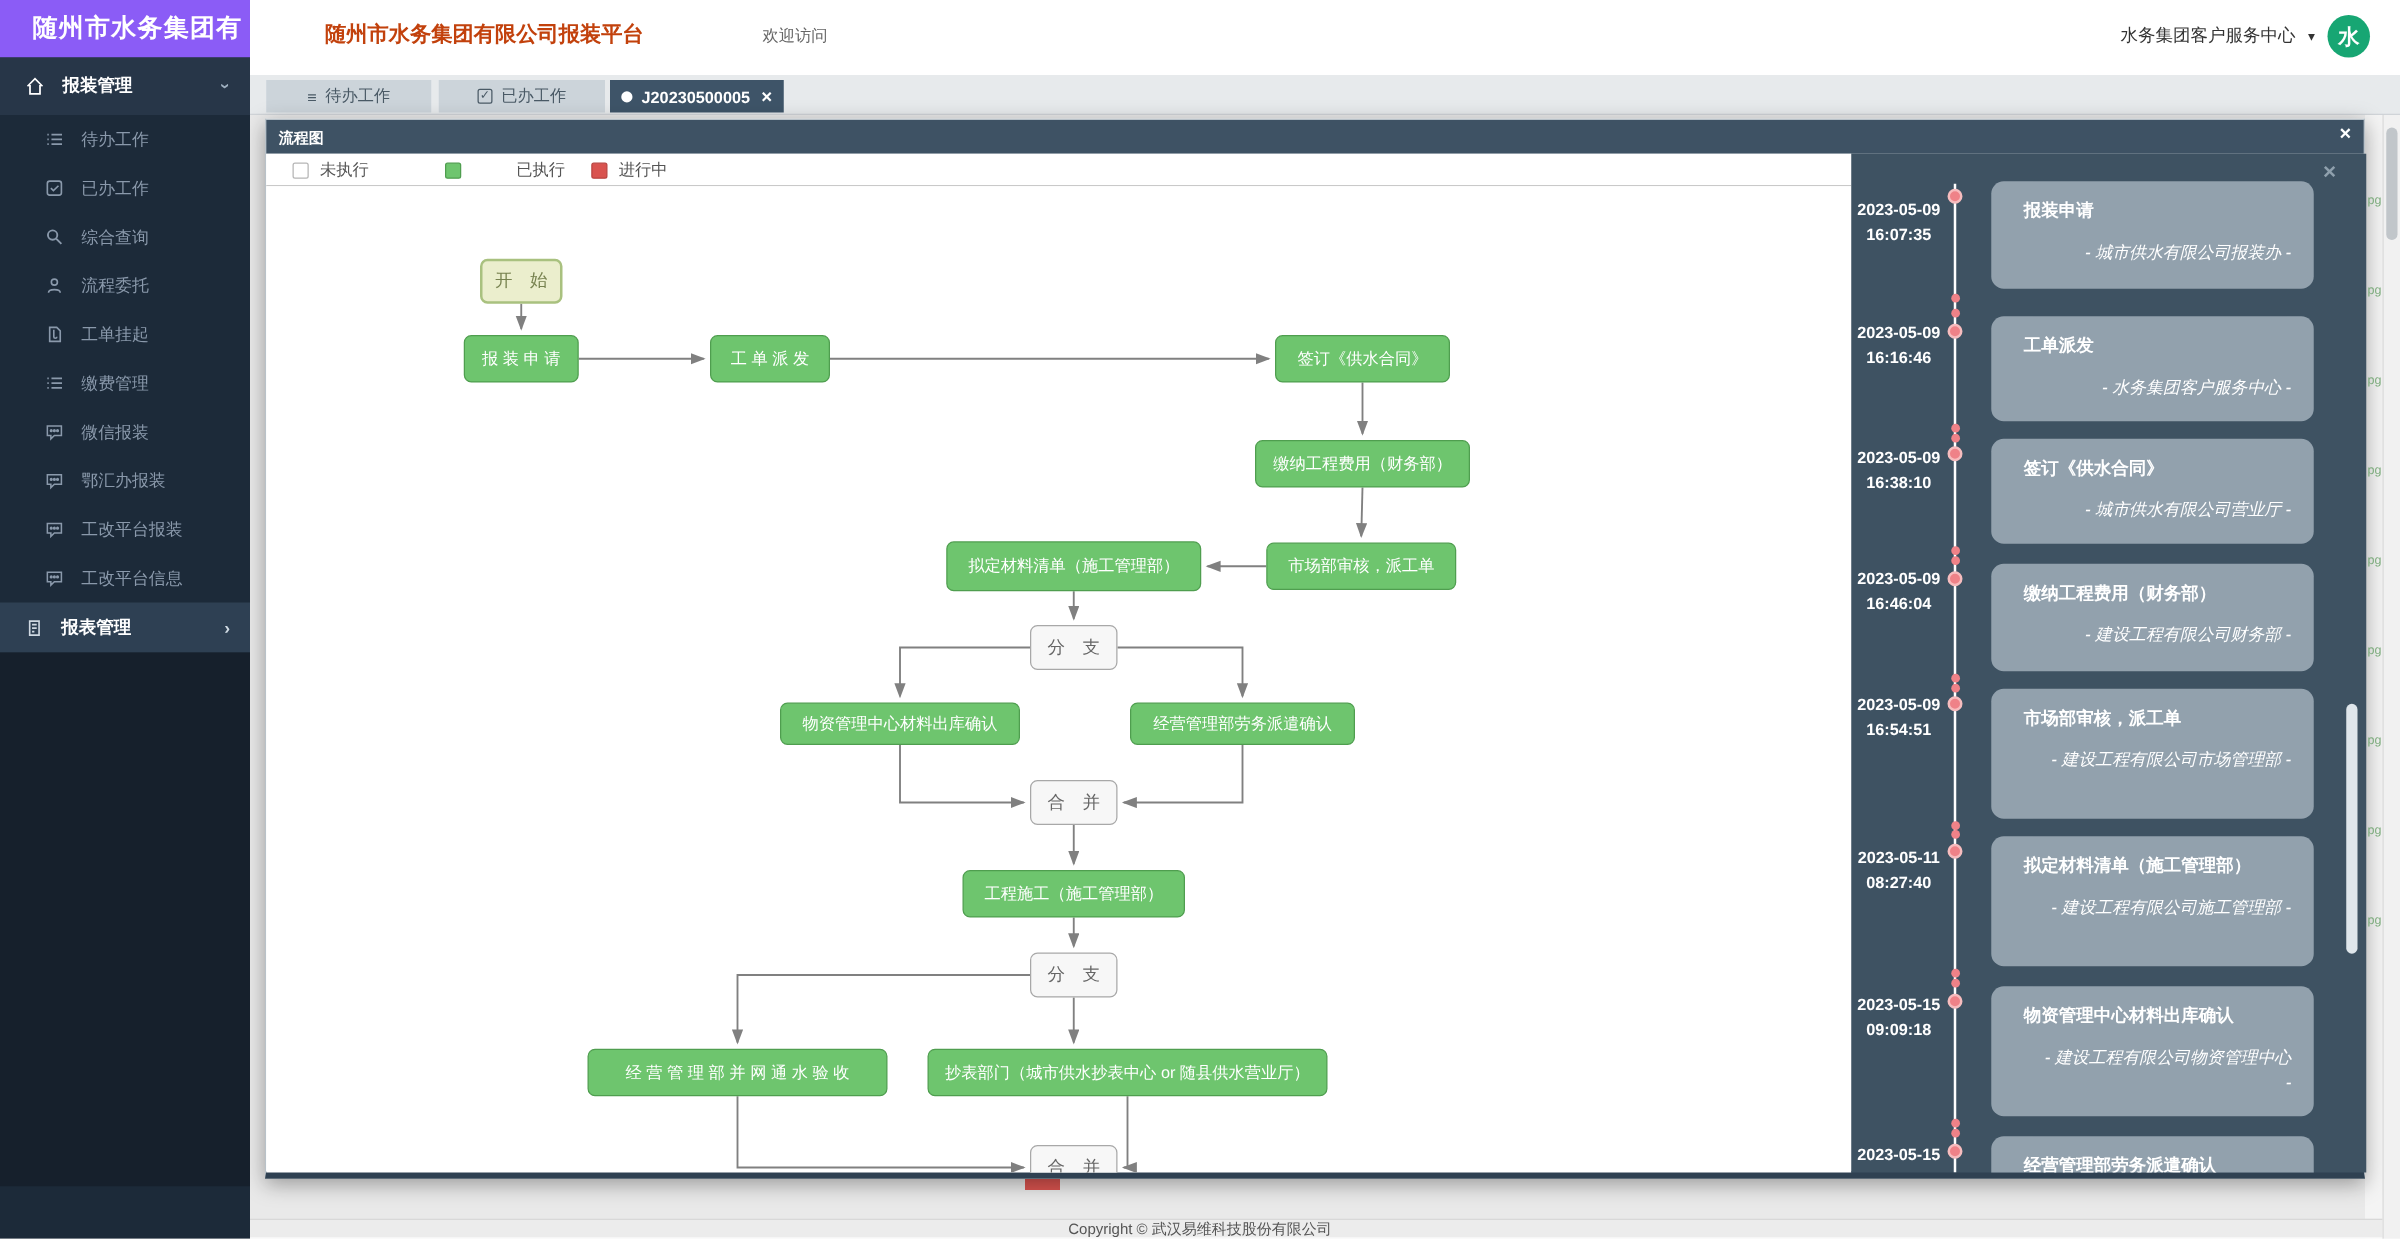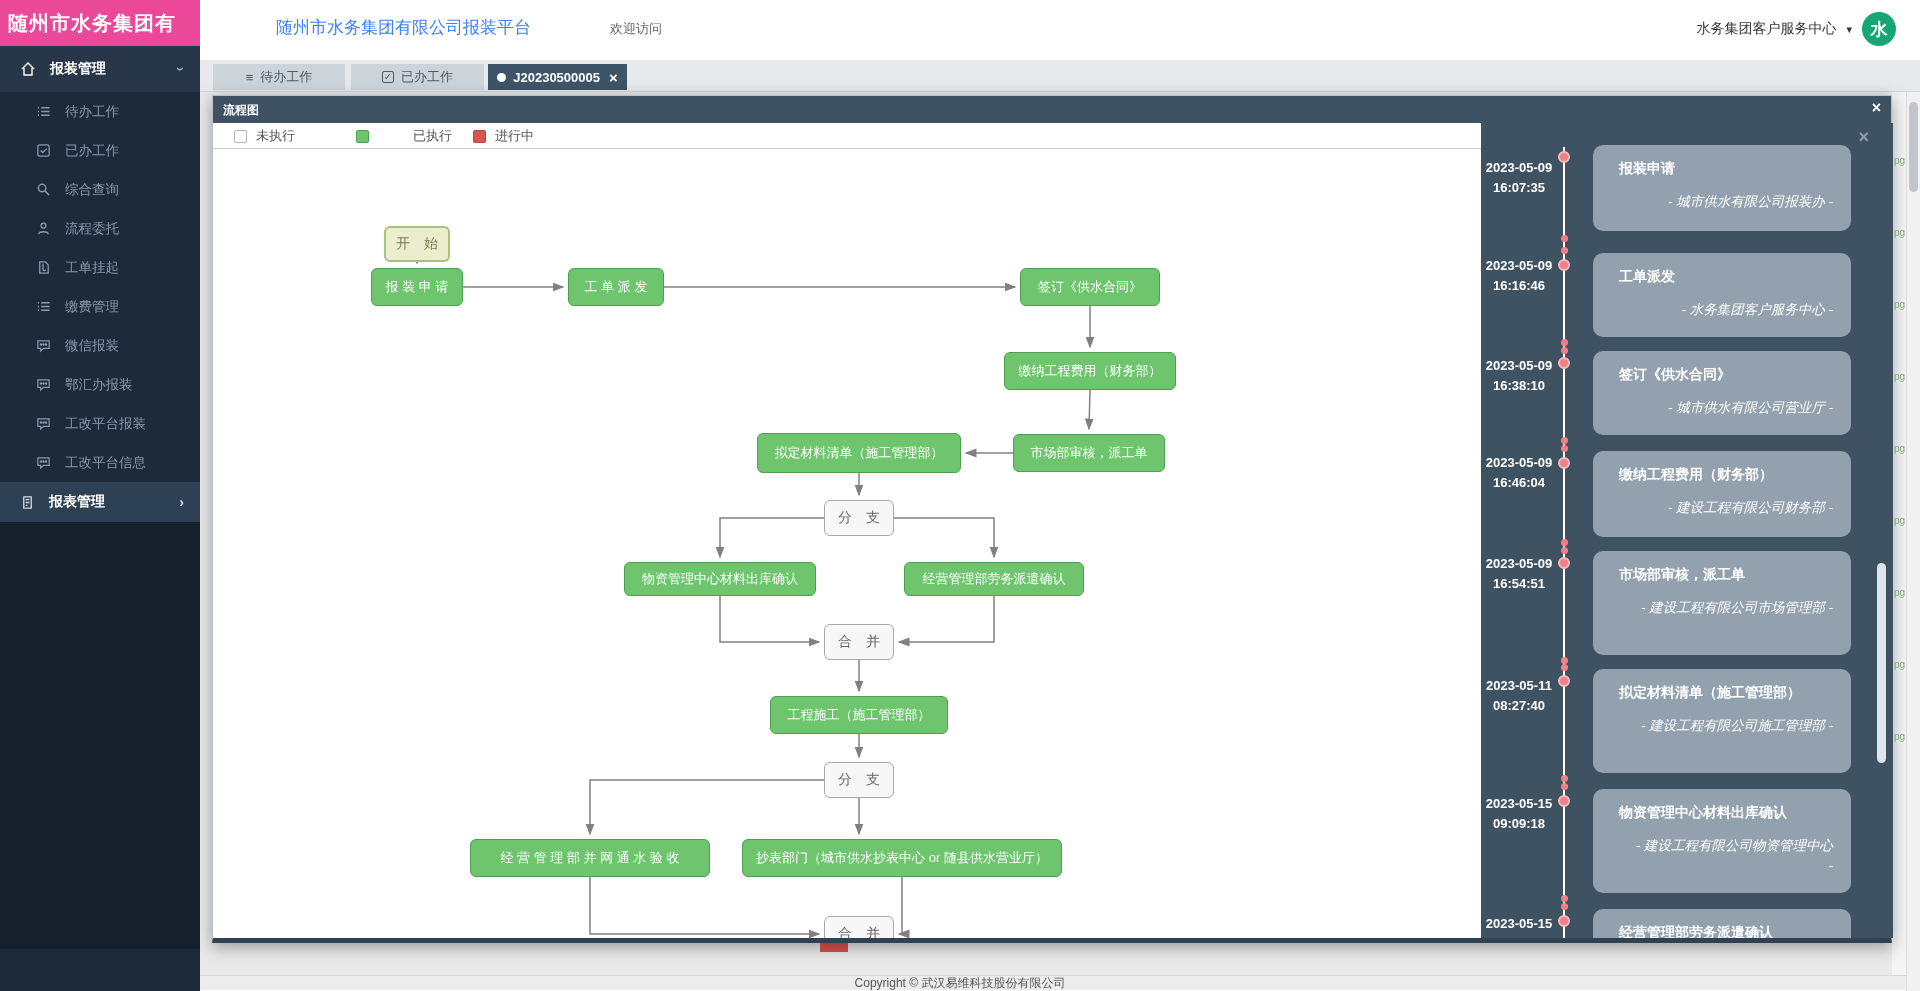--- a/index.html
+++ b/index.html
@@ -2,40 +2,40 @@
 <html><head>
 <meta charset="utf-8">
 <style>
   * { margin:0; padding:0; box-sizing:border-box; }
   html,body { width:1920px; height:991px; overflow:hidden; background:#e7e7e7;
     font-family:"Liberation Sans","DejaVu Sans",sans-serif; }
   .page { position:relative; width:1920px; height:991px; }
 
   
   .sidebar { position:absolute; left:0; top:0; width:200px; height:991px; background:#1c2a39; z-index:30; }
-  .logo { height:46px; background:#ec4899; color:#fff; font-size:20px; font-weight:bold;
-    line-height:46px; padding-left:8px; white-space:nowrap; overflow:hidden; letter-spacing:1px; }
+  .logo { height:46px; background:#8b5cf6; color:#fff; font-size:20px; font-weight:bold;
+    line-height:46px; padding-left:26px; white-space:nowrap; overflow:hidden; letter-spacing:1px; }
   .s-parent { height:46px; background:#273648; color:#fff; display:flex; align-items:center;
     font-size:14px; font-weight:bold; cursor:pointer; }
   .s-parent .s-ico { margin:0 14px 0 20px; color:#fff; }
   .s-parent .chev { margin-left:auto; margin-right:16px; color:#9fb0c0; font-size:14px;
     display:inline-block; transform:rotate(90deg); }
   .s-sub { background:#1c2a39; }
   .s-item { height:39px; display:flex; align-items:center; color:#8a99ab; font-size:13.5px; cursor:pointer; }
   .s-item .s-ico { margin:0 14px 0 36px; color:#8a99ab; }
   .s-reports { height:40px; background:#2e4053; color:#fff; display:flex; align-items:center;
     font-size:14px; font-weight:bold; cursor:pointer;justify-content:space-between; }
   .s-reports .s-ico { margin:0 14px 0 20px; color:#cfd9e2; }
   .s-reports .chev { margin-left:auto; margin-right:16px; color:#cfd9e2; font-size:14px; }
   .s-fill { height:427px; background:#16202c; }
   .s-ico svg { display:block; }
 
   
   .header { position:absolute; left:200px; top:0; width:1720px; height:60px; background:#fff; z-index:5; }
-  .h-title { position:absolute; left:60px; top:16px; font-size:17px; font-weight:normal; color:#3b82f6;margin-left:16px; }
+  .h-title { position:absolute; left:60px; top:16px; font-size:17px; font-weight:bold; color:#c2410c; }
   .h-welcome { position:absolute; left:410px; top:20px; font-size:13px; color:#666; }
   .h-user { position:absolute; right:24px; top:12px; display:flex; align-items:center; gap:10px; cursor:pointer; }
   .h-user-name { font-size:14px; color:#333; }
   .h-caret { font-size:11px; color:#333; }
   .avatar { width:34px; height:34px; border-radius:50%; background:#17a673; color:#fff;
     font-size:17px; font-weight:bold; display:flex; align-items:center; justify-content:center; }
 
   
   .tabbar { position:absolute; left:200px; top:60px; width:1720px; height:32px; background:#e7eaec;
     border-bottom:1px solid #d0d4d8; z-index:5; }
@@ -92,21 +92,21 @@
   .lg-red   { background:#d9534f; border:1px solid #b94441; }
 
   
   .canvas { position:absolute; left:0; top:53px; width:1268px; height:789px; background:#fff; overflow:hidden; }
   .canvas svg { position:absolute; left:0; top:0; }
   .fnode { position:absolute; display:flex; align-items:center; justify-content:center; text-align:center;
     border-radius:6px; font-size:13px; line-height:1.25; padding:2px 6px; }
   .f-green { background:#6ec56e; border:1px solid #4f9e4f; color:#fff; }
   .f-start { background:#ebeecd; border:2px solid #a9c17f; color:#76814e; font-size:14px; }
   .f-gate  { background:#f7f7f7; border:1px solid #a8a8a8; color:#666; font-size:14px; }
-  .n0  { left:171px; top:58px;  width:66px;  height:36px;margin-top:19px; }
+  .n0  { left:171px; top:58px;  width:66px;  height:36px; }
   .n1  { left:158px; top:119px; width:92px;  height:38px; }
   .n2  { left:355px; top:119px; width:96px;  height:38px; }
   .n3  { left:807px; top:119px; width:140px; height:38px; }
   .n4  { left:791px; top:203px; width:172px; height:38px; }
   .n5  { left:544px; top:284px; width:204px; height:40px; }
   .n6  { left:800px; top:285px; width:152px; height:38px; }
   .n7  { left:611px; top:351px; width:70px;  height:36px; }
   .n8  { left:411px; top:413px; width:192px; height:34px; }
   .n9  { left:691px; top:413px; width:180px; height:34px; }
   .n10 { left:611px; top:475px; width:70px;  height:36px; }

